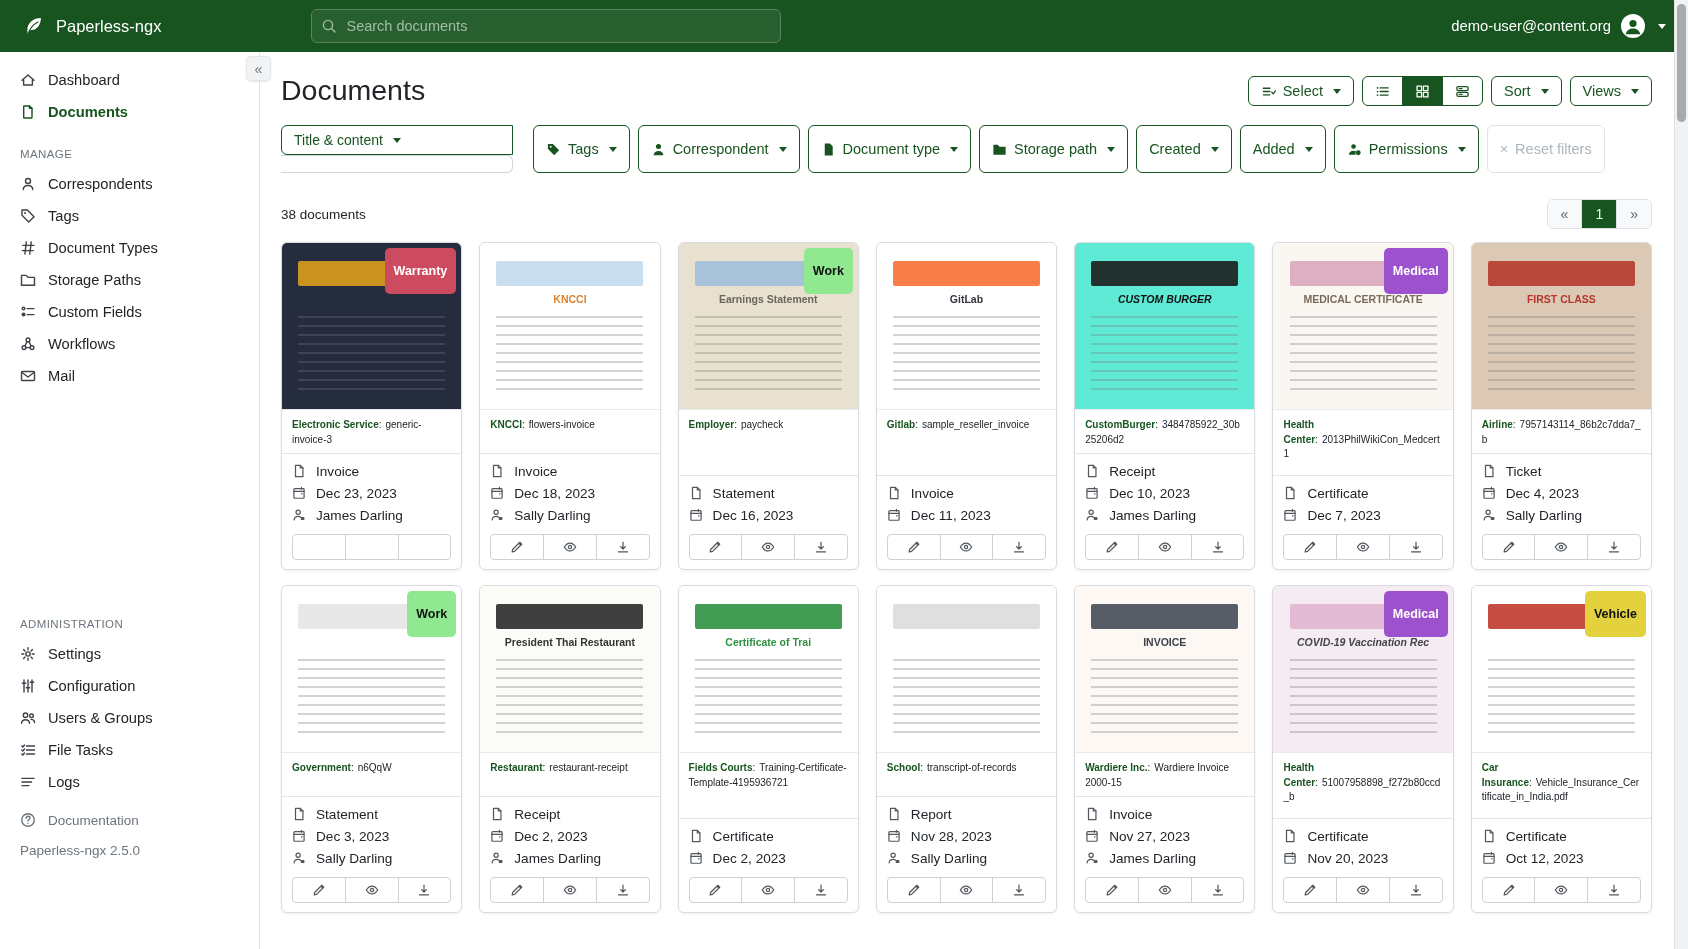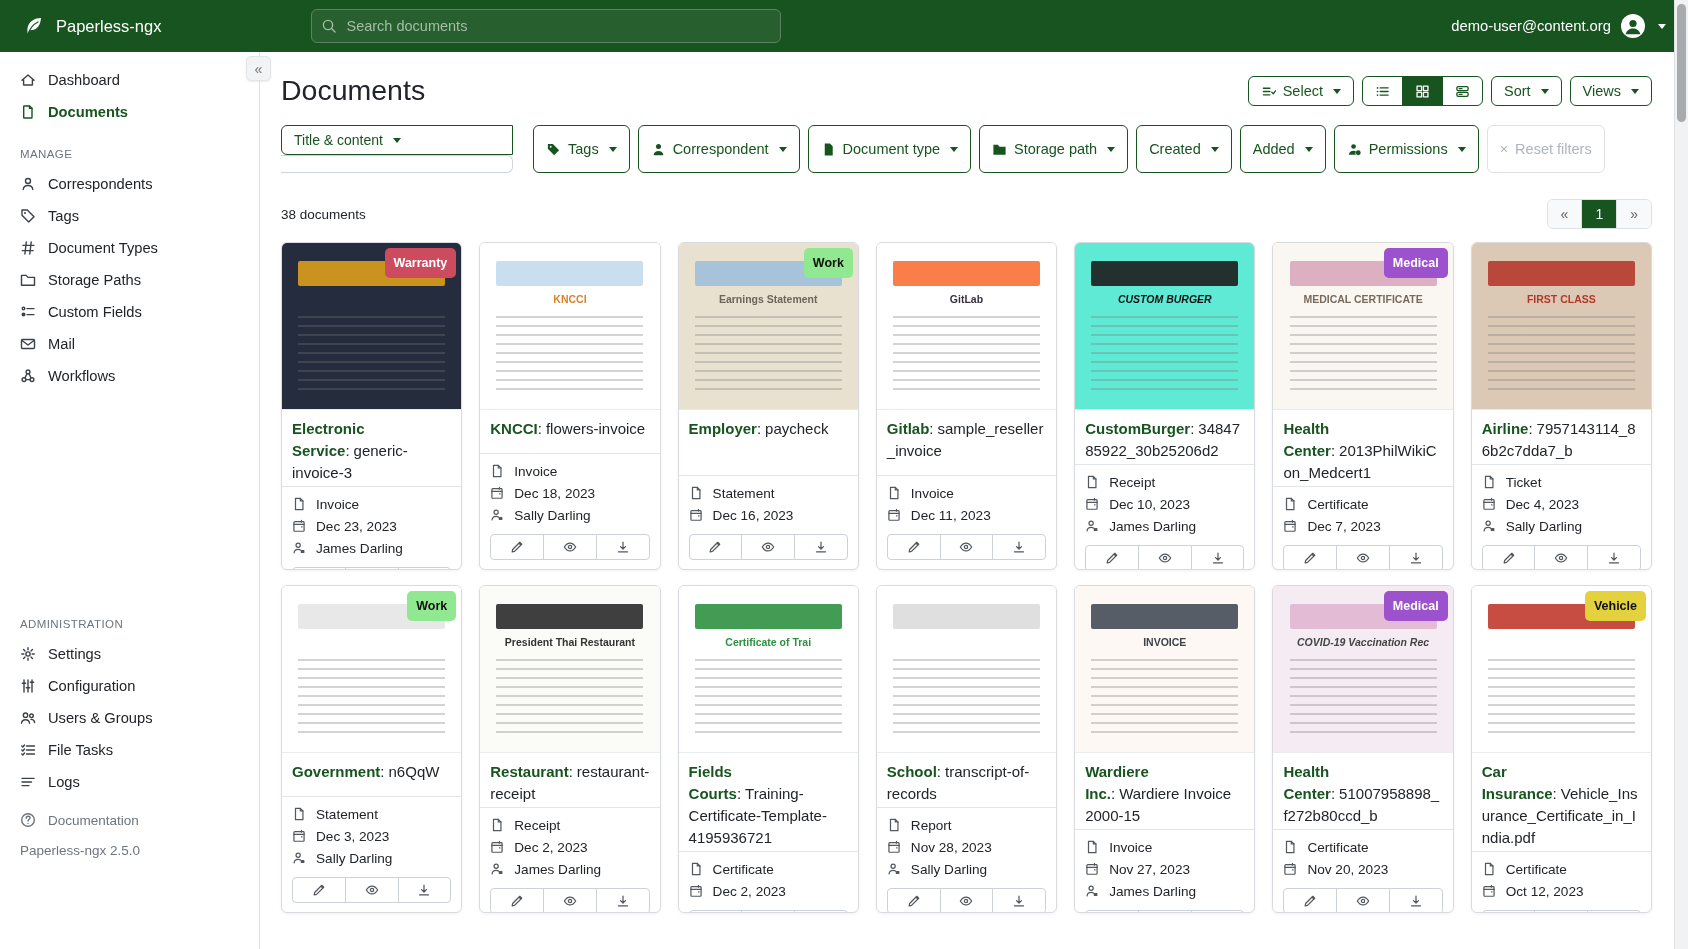--- a/index.html
+++ b/index.html
@@ -61,22 +61,22 @@
   .page-btn:first-child { border-left:none; }
   .page-btn.active { background:#17541f; color:#e8fdfd; }
 
   
   .cards { display:grid; grid-template-columns:repeat(7, 1fr); gap:15px 17px; margin-top:13px; }
   .card { height:328px; border:1px solid #d8dce0; border-radius:6px; background:#fff; display:flex; flex-direction:column; overflow:hidden; box-shadow:0 1px 3px rgba(0,0,0,.06); }
   .thumb { height:167px; position:relative; flex-shrink:0; border-bottom:1px solid #e9ecef; overflow:hidden; }
   .thumb-accent { position:absolute; left:9%; right:9%; top:11%; height:15%; border-radius:2px; opacity:.9; }
   .thumb-label { position:absolute; top:30%; left:4%; right:4%; text-align:center; font-size:10.5px; font-weight:bold; white-space:nowrap; overflow:hidden; }
   .thumb-lines { position:absolute; left:9%; right:9%; top:44%; bottom:8%; background:repeating-linear-gradient(to bottom, rgba(120,120,120,.32) 0 2px, transparent 2px 9px); }
-  .doc-badge { position:absolute; top:5px; right:5px; padding:8px 9px; font-size:12.5px; font-weight:bold; border-radius:5px; z-index:3; }
-  .card-body { padding:8px 10px 2px; font-size:15px; line-height:1.47; word-break:break-word; }
+  .doc-badge { position:absolute; top:5px; right:5px; padding:16px 9px; font-size:12.5px; font-weight:bold; border-radius:5px; z-index:3; }
+  .card-body { padding:8px 10px 2px; font-size:10px; line-height:1.47; word-break:break-word; }
   .corr { color:#17541f; font-weight:bold; }
   .sep { margin-right:4px; }
   .card-spacer { flex:1; }
   .meta { border-top:1px solid #e3e6e9; padding:8px 10px 2px; display:flex; flex-direction:column; gap:4px; }
   .meta-row { display:flex; align-items:center; gap:10px; font-size:13.6px; color:#212529; height:18px; cursor:pointer; }
   .meta-row .icon { width:14px; height:14px; color:#52585e; flex-shrink:0; }
   .card-actions { display:flex; padding:6px 10px 9px; margin-top:2px; }
   .action-btn { flex:1; height:26px; border:1px solid #ccd2d8; background:#fff; display:flex; align-items:center; justify-content:center; color:#51575d; margin-left:-1px; cursor:pointer; }
   .action-btn:first-child { border-radius:4px 0 0 4px; margin-left:0; }
   .action-btn:last-child { border-radius:0 4px 4px 0; }
@@ -185,34 +185,34 @@
               <circle cx="3.5" cy="4.6" r="1.3"></circle>
               <path d="M7 4.6h7"></path>
               <circle cx="3.5" cy="10.6" r="1.3" fill="currentColor"></circle>
               <path d="M7 10.6h7"></path>
             </svg></span>
           <span>Custom Fields</span>
         </div>
 
         <div class="nav-item">
           <span class="icon"><svg class="g" viewBox="0 0 16 16">
-              <rect x="1.5" y="3.5" width="13" height="9" rx="1"></rect>
-              <path d="M2 4.5 8 9l6-4.5"></path>
-            </svg></span>
-          <span>Mail</span>
-        </div>
-
-        <div class="nav-item">
-          <span class="icon"><svg class="g" viewBox="0 0 16 16">
               <circle cx="8" cy="3.9" r="1.9"></circle>
               <circle cx="4" cy="11.6" r="1.9"></circle>
               <circle cx="12" cy="11.6" r="1.9"></circle>
               <path d="M7.1 5.6 5 9.8M8.9 5.6l2.1 4.2M6 11.6h4"></path>
             </svg></span>
           <span>Workflows</span>
+        </div>
+
+        <div class="nav-item">
+          <span class="icon"><svg class="g" viewBox="0 0 16 16">
+              <rect x="1.5" y="3.5" width="13" height="9" rx="1"></rect>
+              <path d="M2 4.5 8 9l6-4.5"></path>
+            </svg></span>
+          <span>Mail</span>
         </div>
       </div>
 
     <div class="section-header section-admin">ADMINISTRATION</div>
     <div>
 
         <div class="nav-item">
           <span class="icon"><svg class="g" viewBox="0 0 16 16">
               <circle cx="8" cy="8" r="2.1"></circle>
               <path d="M8 1.8v2M8 12.2v2M1.8 8h2M12.2 8h2M3.6 3.6 5 5M11 11l1.4 1.4M12.4 3.6 11 5M5 11l-1.4 1.4"></path>

